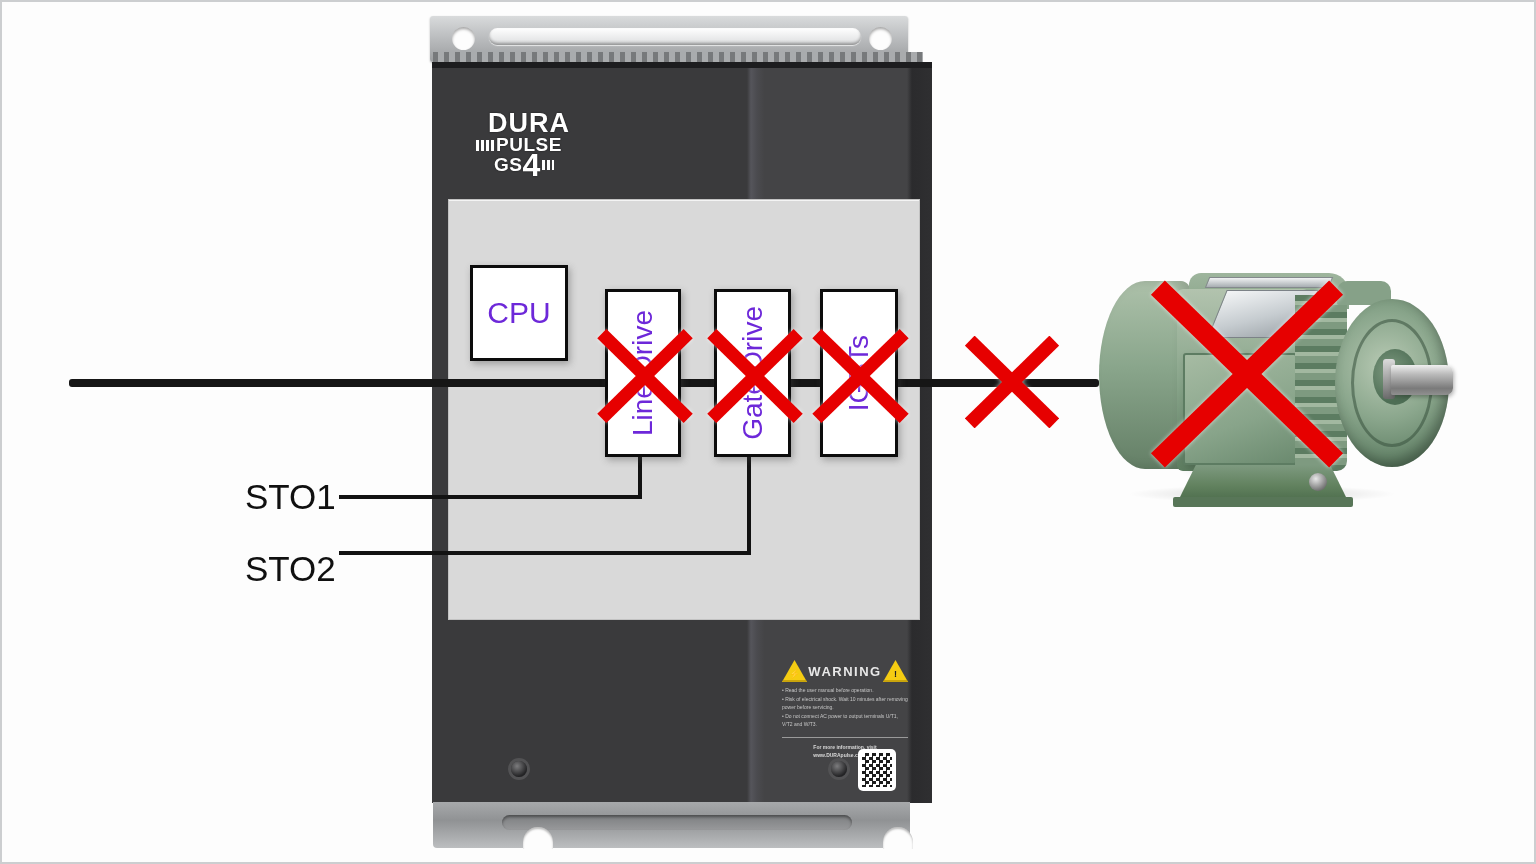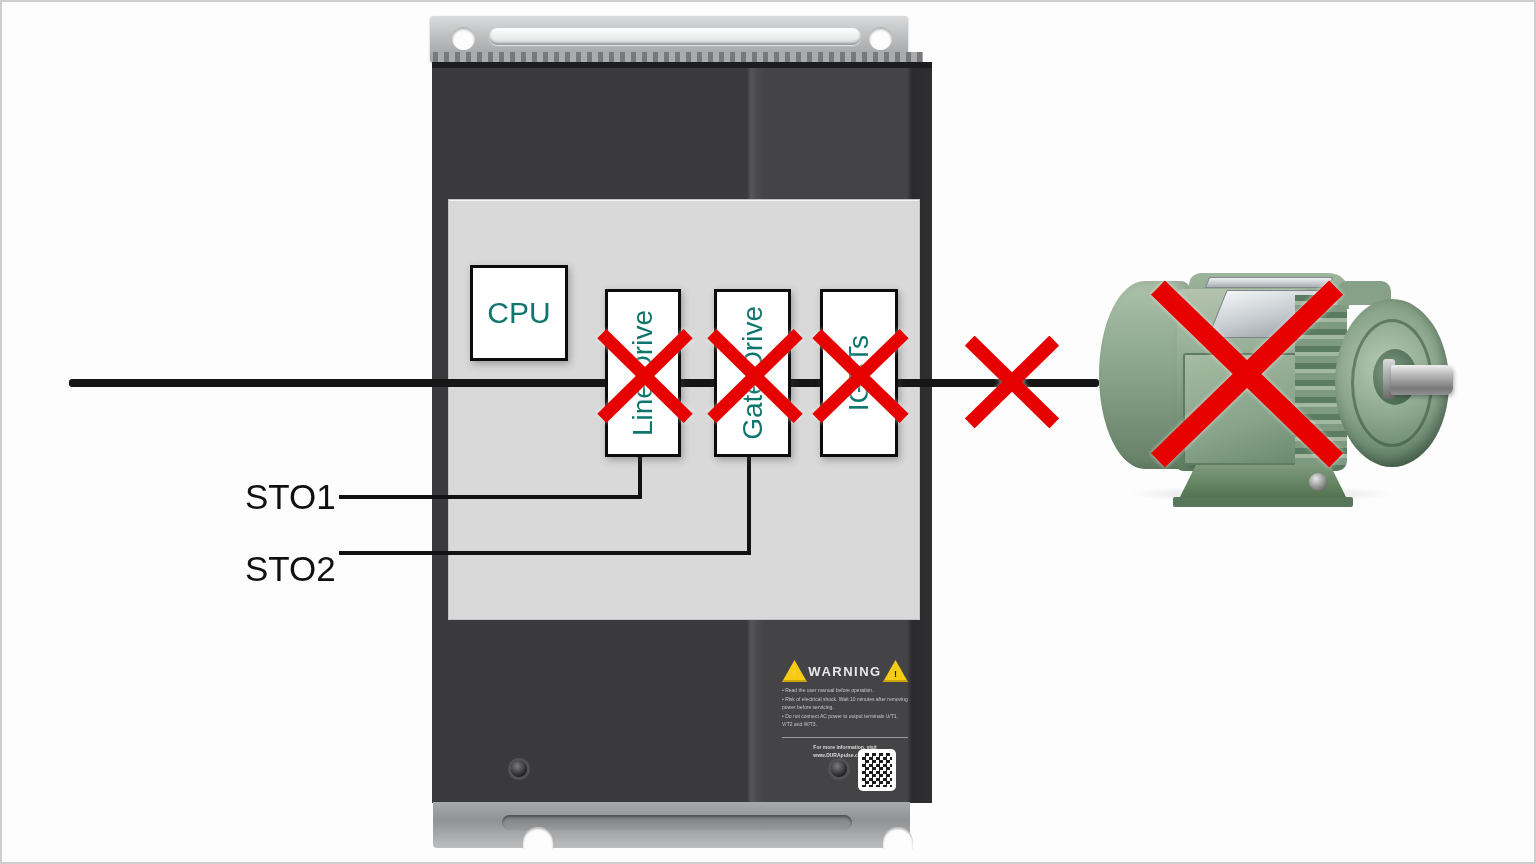--- a/index.html
+++ b/index.html
@@ -97,21 +97,21 @@
   .sto1-v { left:636px; top:452px; width:4px; height:45px; }
   .sto1-h { left:337px; top:493px; width:303px; height:4px; }
   .sto2-v { left:745px; top:452px; width:4px; height:101px; }
   .sto2-h { left:337px; top:549px; width:412px; height:4px; }
   .sto-label { position:absolute; z-index:2; color:#101010; font-size:35px; line-height:36px; }
   .sto1-label { left:243px; top:477px; }
   .sto2-label { left:243px; top:549px; }
 
   
   .block { position:absolute; z-index:2; background:#fff; border:3px solid #0c0c0c;
-    display:flex; align-items:center; justify-content:center; color:#0f766e;
+    display:flex; align-items:center; justify-content:center; color:#6d28d9;
     box-shadow:2px 3px 7px rgba(70,70,70,.4); }
   .block-cpu { left:468px; top:263px; width:98px; height:96px; font-size:30px; }
   .vtext { writing-mode:vertical-rl; transform:rotate(180deg); font-size:28px; }
   .block-line-drive { left:603px; top:287px; width:76px; height:168px; }
   .block-gate-drive { left:712px; top:287px; width:77px; height:168px; }
   .block-igbts { left:818px; top:287px; width:78px; height:168px; }
 
   
   .cross { position:absolute; z-index:5; filter:drop-shadow(0 0 2px rgba(255,255,255,.65)); }
   .cross svg { display:block; width:100%; height:100%; }
@@ -174,20 +174,32 @@
   <div class="bracket-top">
     <div class="bracket-hole hole-left"></div>
     <div class="bracket-slot"></div>
     <div class="bracket-hole hole-right"></div>
   </div>
   <div class="serration"></div>
 
   <div class="drive-body">
     <div class="body-topline"></div>
 
+    <div class="logo">
+      <div class="logo-row1">DURA</div>
+      <div class="logo-row2">
+        <span class="bars"></span>
+        <span class="logo-pulse">PULSE</span>
+      </div>
+      <div class="logo-row3">
+        <span class="logo-gs">GS</span>
+        <span class="logo-4">4</span>
+        <span class="bars bars-small"></span>
+      </div>
+    </div>
 
     <div class="warn-label">
       <div class="warn-head">
         <div class="tri">
             <span>⚡</span>
           </div>
         <div class="warn-title">WARNING</div>
         <div class="tri">
             <span>!</span>
           </div>

